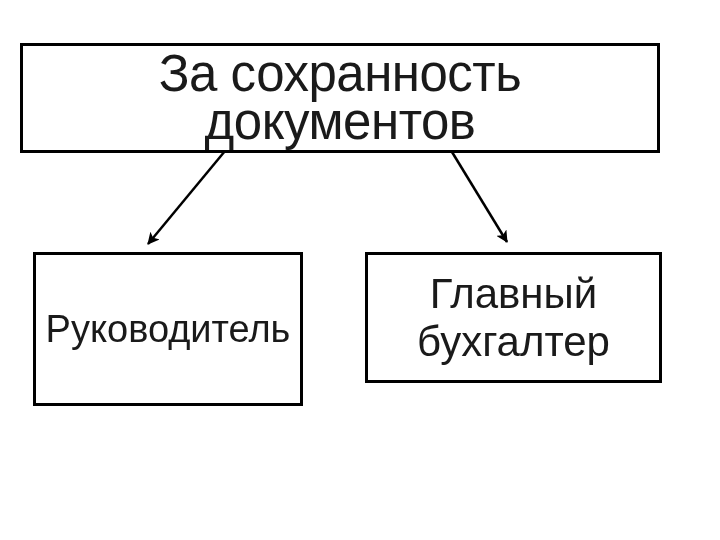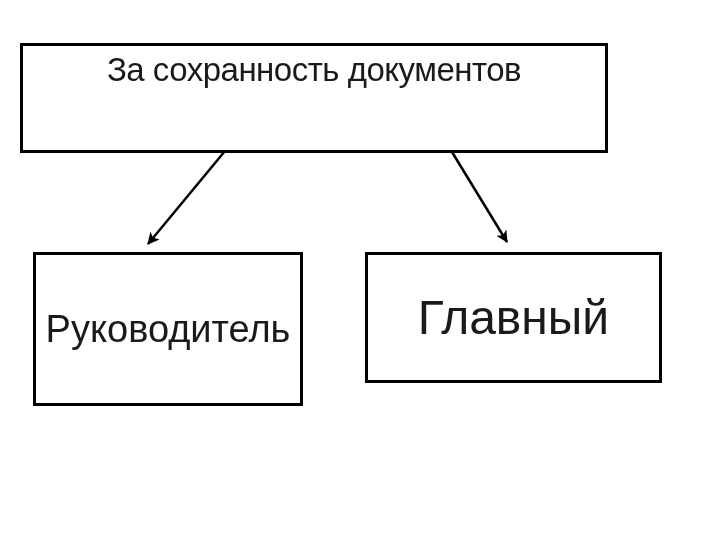--- a/index.html
+++ b/index.html
@@ -23,41 +23,40 @@
     background: #ffffff;
     display: flex;
     flex-direction: column;
     align-items: center;
     justify-content: center;
     text-align: center;
   }
   .title-box {
     left: 20px;
     top: 43px;
-    width: 588px;
+    width: 640px;
     height: 110px;
-    font-size: 33px;
+    font-size: 51px;
     line-height: 48px;
     letter-spacing: -0.5px;
-    justify-content: space-between;
   }
   .left-box {
     left: 33px;
     top: 252px;
     width: 270px;
     height: 154px;
     font-size: 38px;
     line-height: 46px;
   }
   .right-box {
     left: 365px;
     top: 252px;
     width: 297px;
     height: 131px;
-    font-size: 48px;
+    font-size: 42px;
     line-height: 48px;
   }
   .arrows {
     position: absolute;
     left: 0;
     top: 0;
     pointer-events: none;
   }
   .arrows line {
     stroke: #000000;
@@ -82,15 +81,16 @@
     <line x1="225" y1="151" x2="148" y2="244" marker-end="url(#arrowhead)"></line>
     <line x1="452" y1="152" x2="507" y2="242" marker-end="url(#arrowhead)"></line>
   </svg>
 
   <div class="box left-box">
     <div>Руководитель</div>
   </div>
 
   <div class="box right-box">
     <div>Главный</div>
+    <div>бухгалтер</div>
   </div>
 
 </div>
 
 </body></html>

